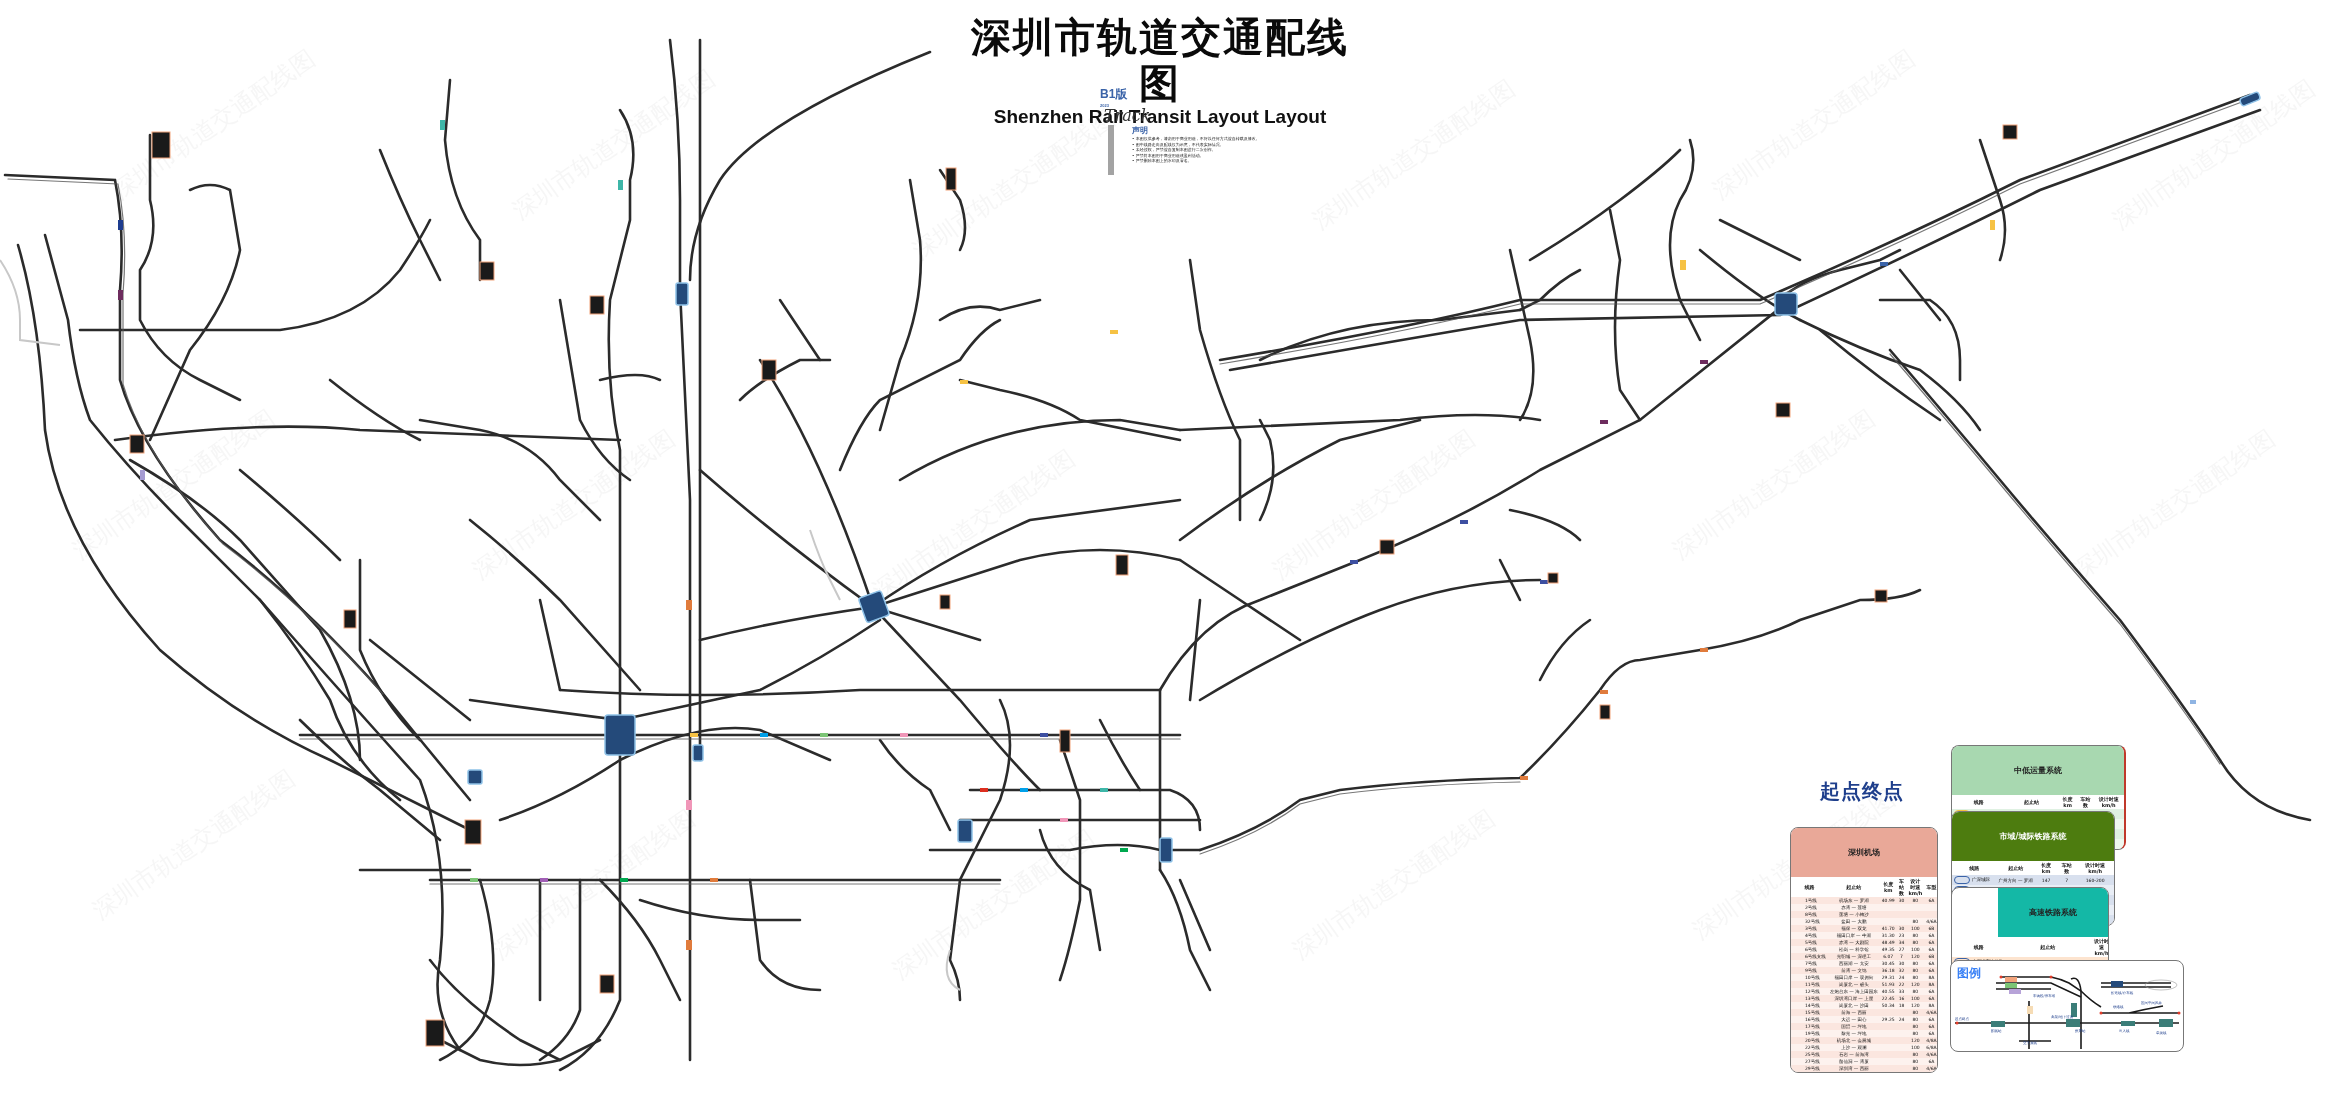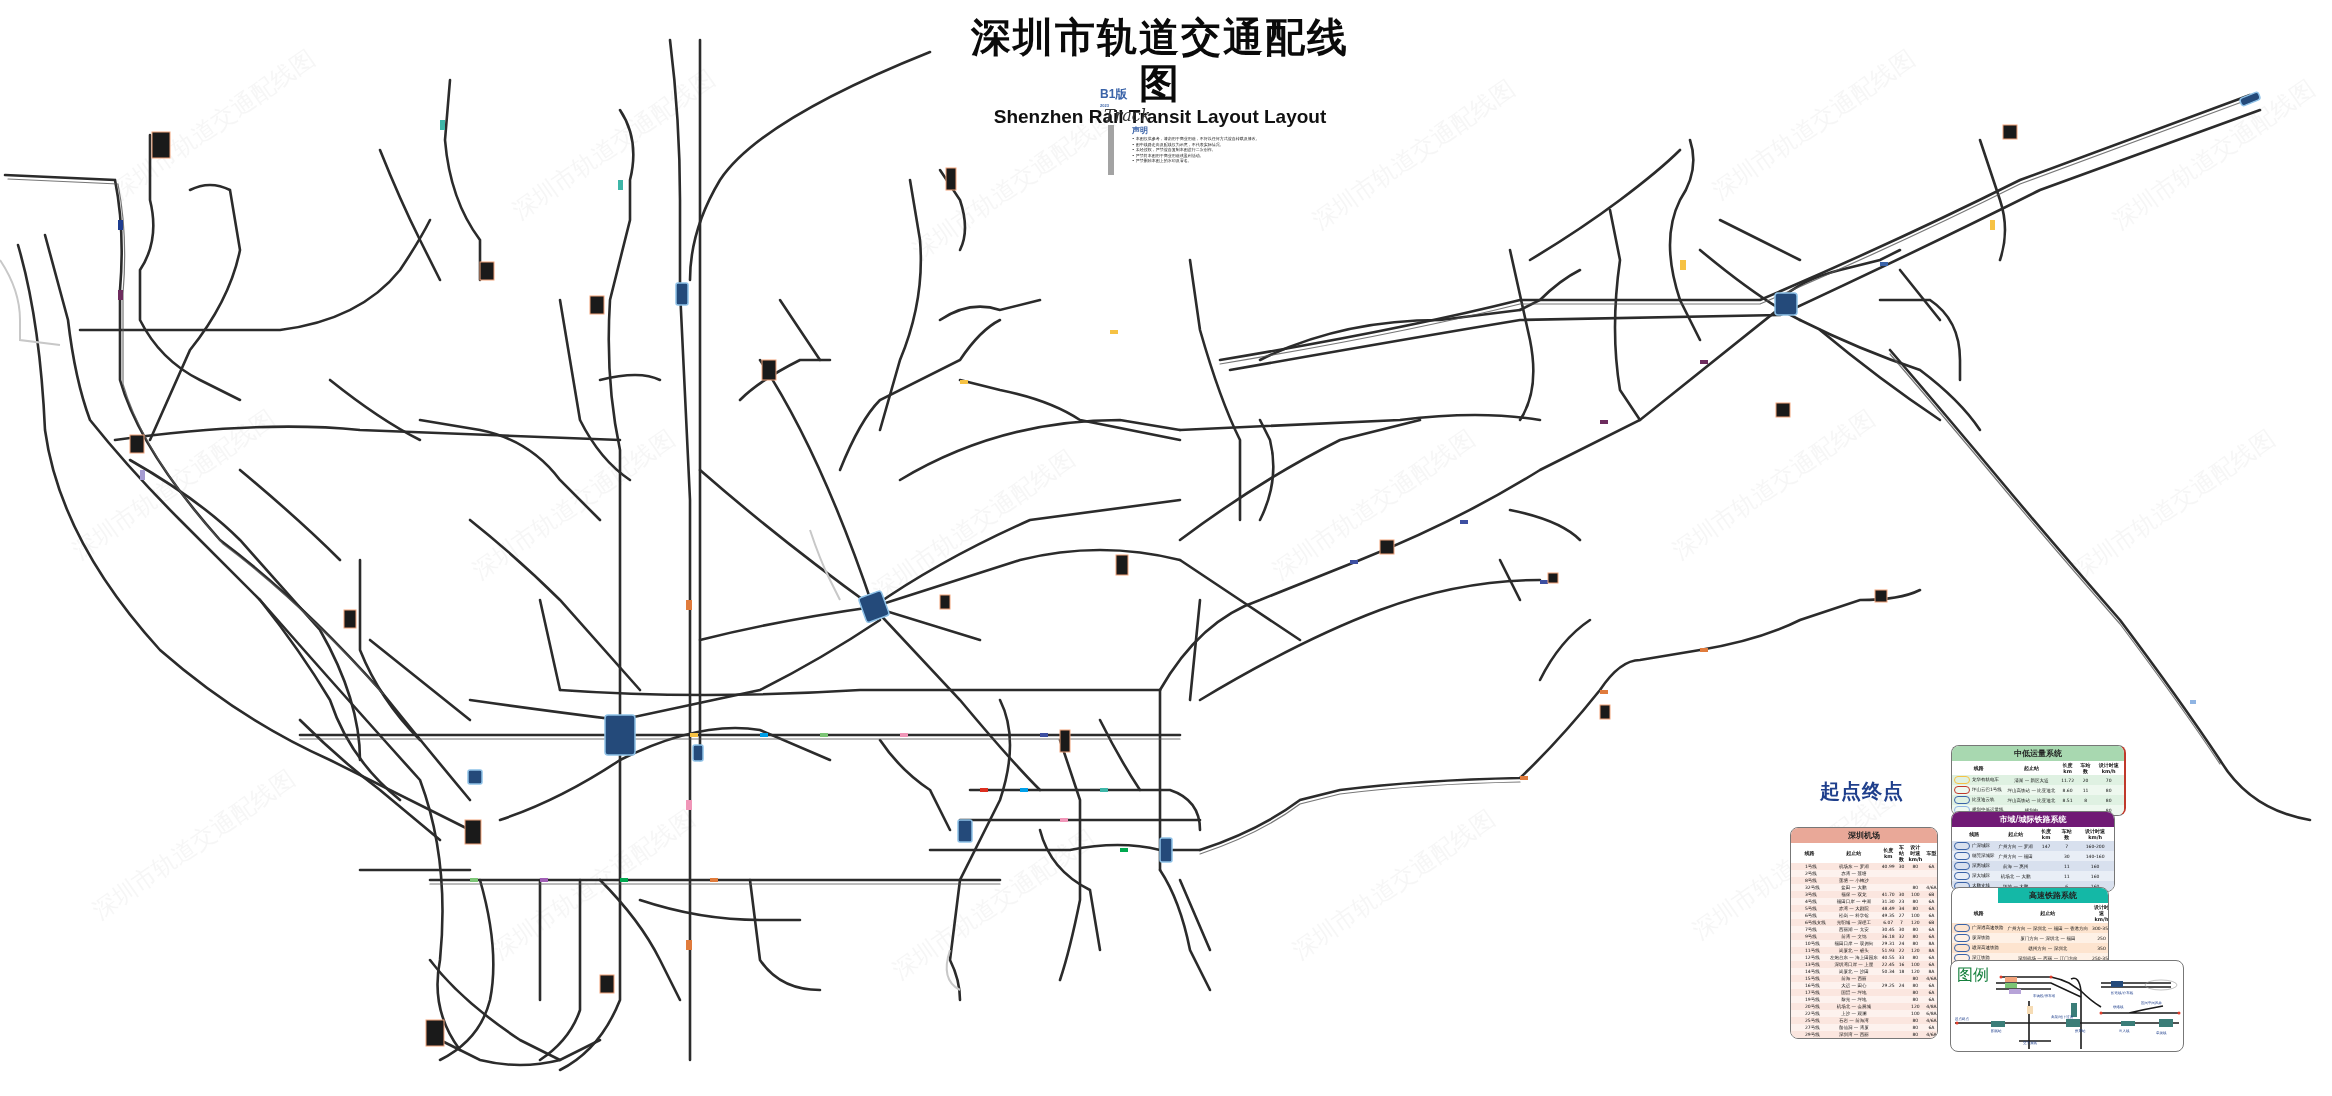--- a/index.html
+++ b/index.html
@@ -10,44 +10,44 @@
   .title-en{font-family:"Liberation Sans",sans-serif;font-size:19px;font-weight:bold;margin-top:0px;color:#111;}
   .version-row{position:absolute;left:1100px;top:86px;display:flex;align-items:flex-start;flex-direction:column;}
   .version{color:#3a63a8;font-weight:bold;font-size:12px;font-family:"Liberation Sans",sans-serif;}
   .version small{display:block;font-size:4px;color:#3a63a8;}
   .signature{font-family:"DejaVu Serif",serif;font-style:italic;font-size:16px;color:#333;margin-left:4px;margin-top:-2px;}
   .notice{border-left:6px solid #a3a3a3;margin-left:8px;padding-left:18px;height:50px;}
   .notice-title{color:#3a63a8;font-size:8px;font-weight:bold;}
   .notice-line{font-size:4px;line-height:5.5px;color:#222;white-space:nowrap;}
   .contents-title{position:absolute;left:1820px;top:778px;font-size:20px;font-weight:900;color:#1f3f8c;letter-spacing:1px;}
   .panel{position:absolute;border:1.5px solid #777;border-radius:8px;overflow:hidden;font-size:5px;background:#fff;}
-  .panel-head{font-weight:bold;text-align:center;font-size:8px;color:#222;padding:2px 0;}
+  .panel-head{font-weight:bold;text-align:center;font-size:8px;color:#222;padding:19px 0;}
   .panel table{width:100%;border-collapse:collapse;}
   .panel th{font-size:5px;font-weight:bold;padding:1px 2px;text-align:center;}
   .panel td{font-size:4.5px;padding:1px 2px;text-align:center;white-space:nowrap;}
   .badge{display:inline-block;min-width:8px;padding:0 1px;border-radius:2px;color:#fff;font-size:5px;font-weight:bold;margin-right:2px;}
   .ring-badge{display:inline-block;width:14px;height:6px;border-radius:4px;border:1.2px solid;vertical-align:middle;margin-right:2px;}
   .metro{left:1790px;top:827px;width:146px;}
   .metro .panel-head{background:#e9a898;}
   .metro tr:nth-child(odd) td{background:#fbe6df;}
   .metro tr:nth-child(even) td{background:#fdf2ee;}
   .medium{left:1951px;top:745px;width:172px;border-right:2px solid #c0392b;}
   .medium .panel-head{background:#a8d8b0;}
   .medium tr:nth-child(odd) td{background:#dff1e2;}
   .medium tr:nth-child(even) td{background:#eef8ef;}
   .intercity{left:1951px;top:811px;width:162px;}
-  .intercity .panel-head{background:#701a75;color:#fff;}
+  .intercity .panel-head{background:#4d7c0f;color:#fff;}
   .intercity tr:nth-child(odd) td{background:#d8e0ee;}
   .intercity tr:nth-child(even) td{background:#e9eef6;}
   .hsr{left:1951px;top:887px;width:156px;}
   .hsr .panel-head{background:#14b8a6;margin-left:46px;}
   .hsr tr:nth-child(odd) td{background:#fde4cf;}
   .hsr tr:nth-child(even) td{background:#fef1e6;}
   .legend{left:1950px;top:960px;width:232px;height:90px;}
-  .legend-title{position:absolute;left:6px;top:4px;font-size:16px;font-weight:400;color:#15803d;}
+  .legend-title{position:absolute;left:6px;top:4px;font-size:12px;font-weight:700;color:#3b82f6;}
   .legend svg{position:absolute;left:0;top:0;}
   .legend-label{position:absolute;font-size:3.5px;color:#1f3f8c;}
 </style>
 </head>
 <body>
 
 <svg id="map" viewBox="0 0 2332 1096">
   <g fill="rgba(140,140,140,0.08)" font-size="24" font-family="DejaVu Sans, sans-serif">
     <text x="120" y="200" transform="rotate(-35 120 200)">深圳市轨道交通配线图</text>
     <text x="520" y="220" transform="rotate(-35 520 220)">深圳市轨道交通配线图</text>

